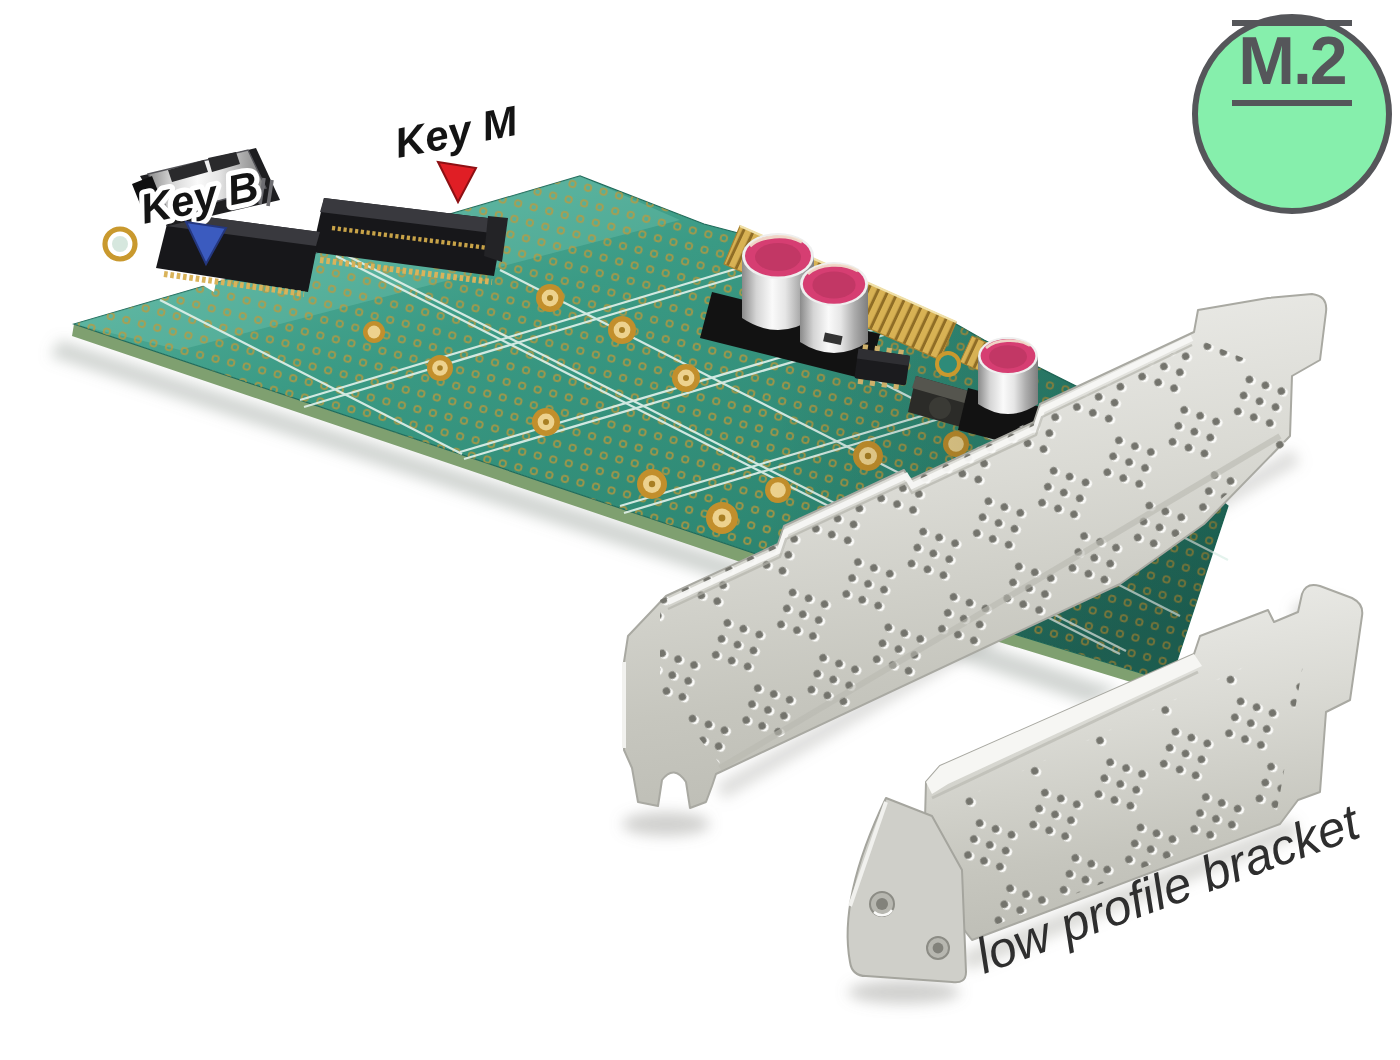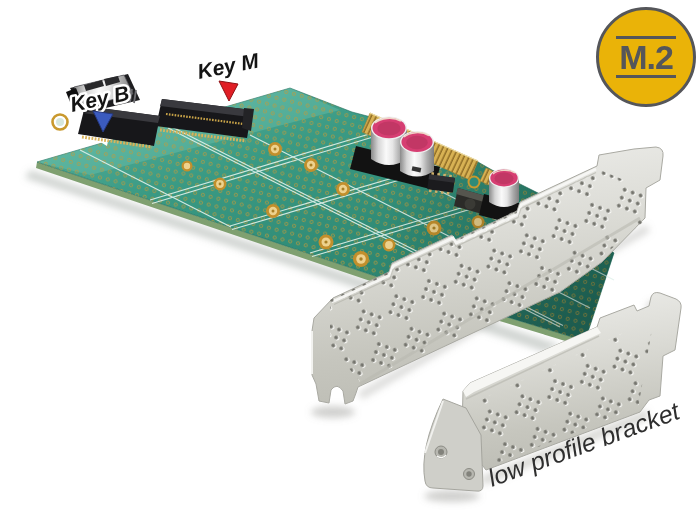--- a/index.html
+++ b/index.html
@@ -4,21 +4,21 @@
 <style>
   html,body { margin:0; padding:0; background:#fff; }
   .stage {
     position:relative; width:700px; height:530px; background:#ffffff;
     overflow:hidden; font-family:"Liberation Sans", sans-serif;
   }
   .scene { position:absolute; left:0; top:0; }
   .badge {
     position:absolute; left:596px; top:7px; width:100px; height:100px;
     box-sizing:border-box; border:3px solid #55565A; border-radius:50%;
-    background:#eab308; display:flex; align-items:center; justify-content:center;
+    background:#86efac; display:flex; align-items:flex-start; justify-content:center;
   }
   .badge span {
     font-weight:bold; font-size:34px; line-height:1.02; color:#55565A;
     letter-spacing:-1px; border-top:3px solid #55565A; border-bottom:3px solid #55565A;
     padding:1px 3px;
   }
   .callout-text {
     font-family:"Liberation Sans", sans-serif; font-style:italic; font-weight:bold;
     font-size:21px; fill:#141414; stroke:#ffffff; stroke-width:5px;
     paint-order:stroke; stroke-linejoin:round;

